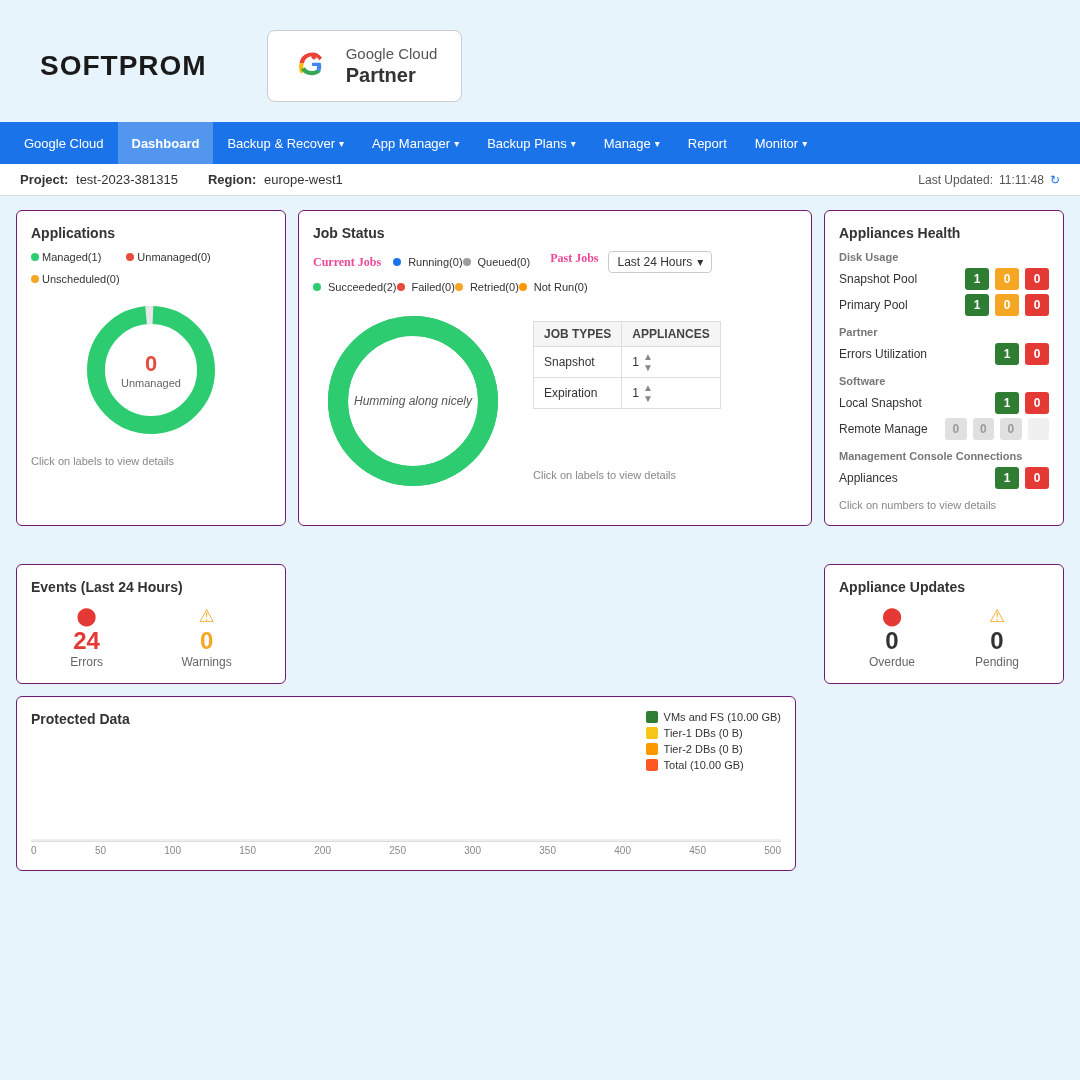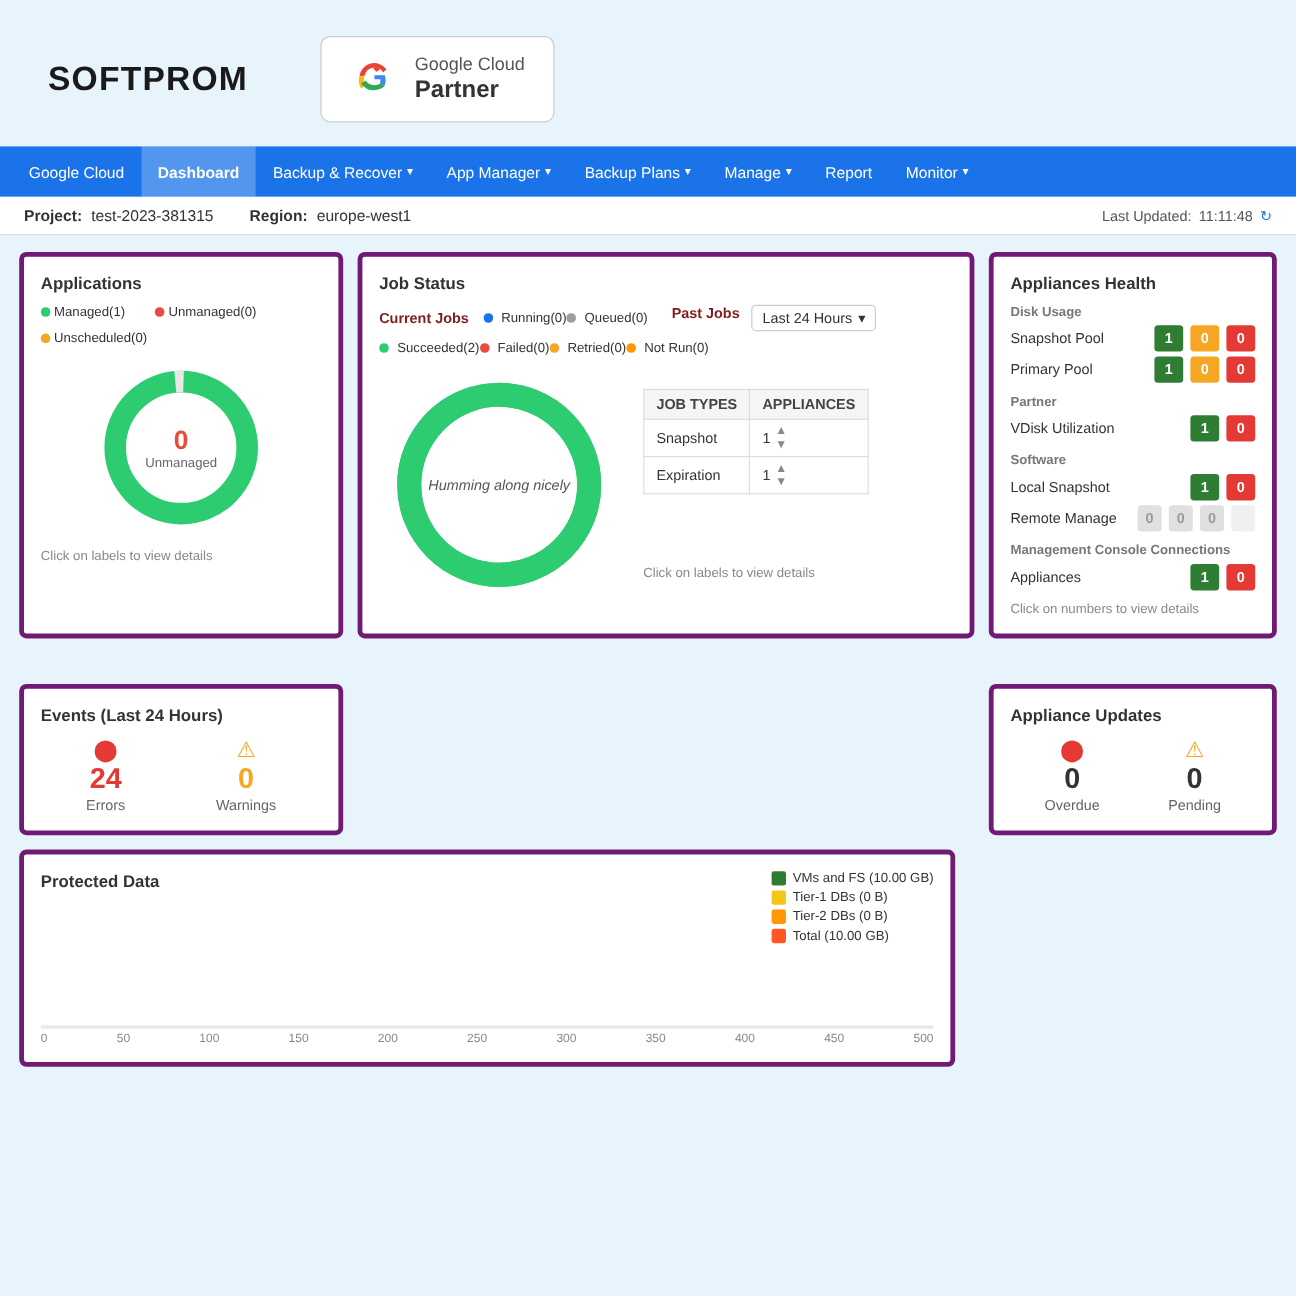--- a/index.html
+++ b/index.html
@@ -84,21 +84,21 @@
       padding: 14px 16px;
       display: grid;
       grid-template-columns: 270px 1fr 240px;
       grid-template-rows: auto auto;
       gap: 12px;
     }
 
     
     .card {
       background: #fff;
-      border: 4px solid #701a75;
+      border: 1px solid #701a75;
       border-radius: 6px;
       padding: 14px;
     }
     .card-title {
       font-size: 14px;
       font-weight: 600;
       color: #333;
       margin-bottom: 10px;
     }
 
@@ -127,21 +127,21 @@
     .donut-center {
       position: absolute;
       text-align: center;
     }
     .donut-center .count { font-size: 22px; font-weight: 700; color: #e74c3c; }
     .donut-center .label { font-size: 11px; color: #666; }
     .click-hint { font-size: 11px; color: #888; margin-top: 8px; cursor: pointer; }
 
     
     .job-status-card { grid-column: 2; grid-row: 1; }
-    .current-jobs-label, .past-jobs-label { font-size: 12px; color: #7f1d1d; font-weight: 600; }
+    .current-jobs-label, .past-jobs-label { font-size: 12px; color: #ec4899; font-weight: 600; font-family: Liberation Serif, serif; }
     .past-jobs-dropdown {
       display: flex;
       align-items: center;
       background: #fff;
       border: 1px solid #ccc;
       border-radius: 4px;
       padding: 3px 8px;
       font-size: 12px;
       cursor: pointer;
       gap: 5px;
@@ -515,21 +515,21 @@
         <span class="health-row-label">Primary Pool</span>
         <div class="badge badge-green">1</div>
         <div class="badge badge-orange">0</div>
         <div class="badge badge-red">0</div>
       </div>
     </div>
 
     <div class="health-section">
       <div class="health-section-title">Partner</div>
       <div class="health-row">
-        <span class="health-row-label">VDisk Utilization</span>
+        <span class="health-row-label">Errors Utilization</span>
         <div class="badge badge-green">1</div>
         <div class="badge badge-red">0</div>
       </div>
     </div>
 
     <div class="health-section">
       <div class="health-section-title">Software</div>
       <div class="health-row">
         <span class="health-row-label">Local Snapshot</span>
         <div class="badge badge-green">1</div>

